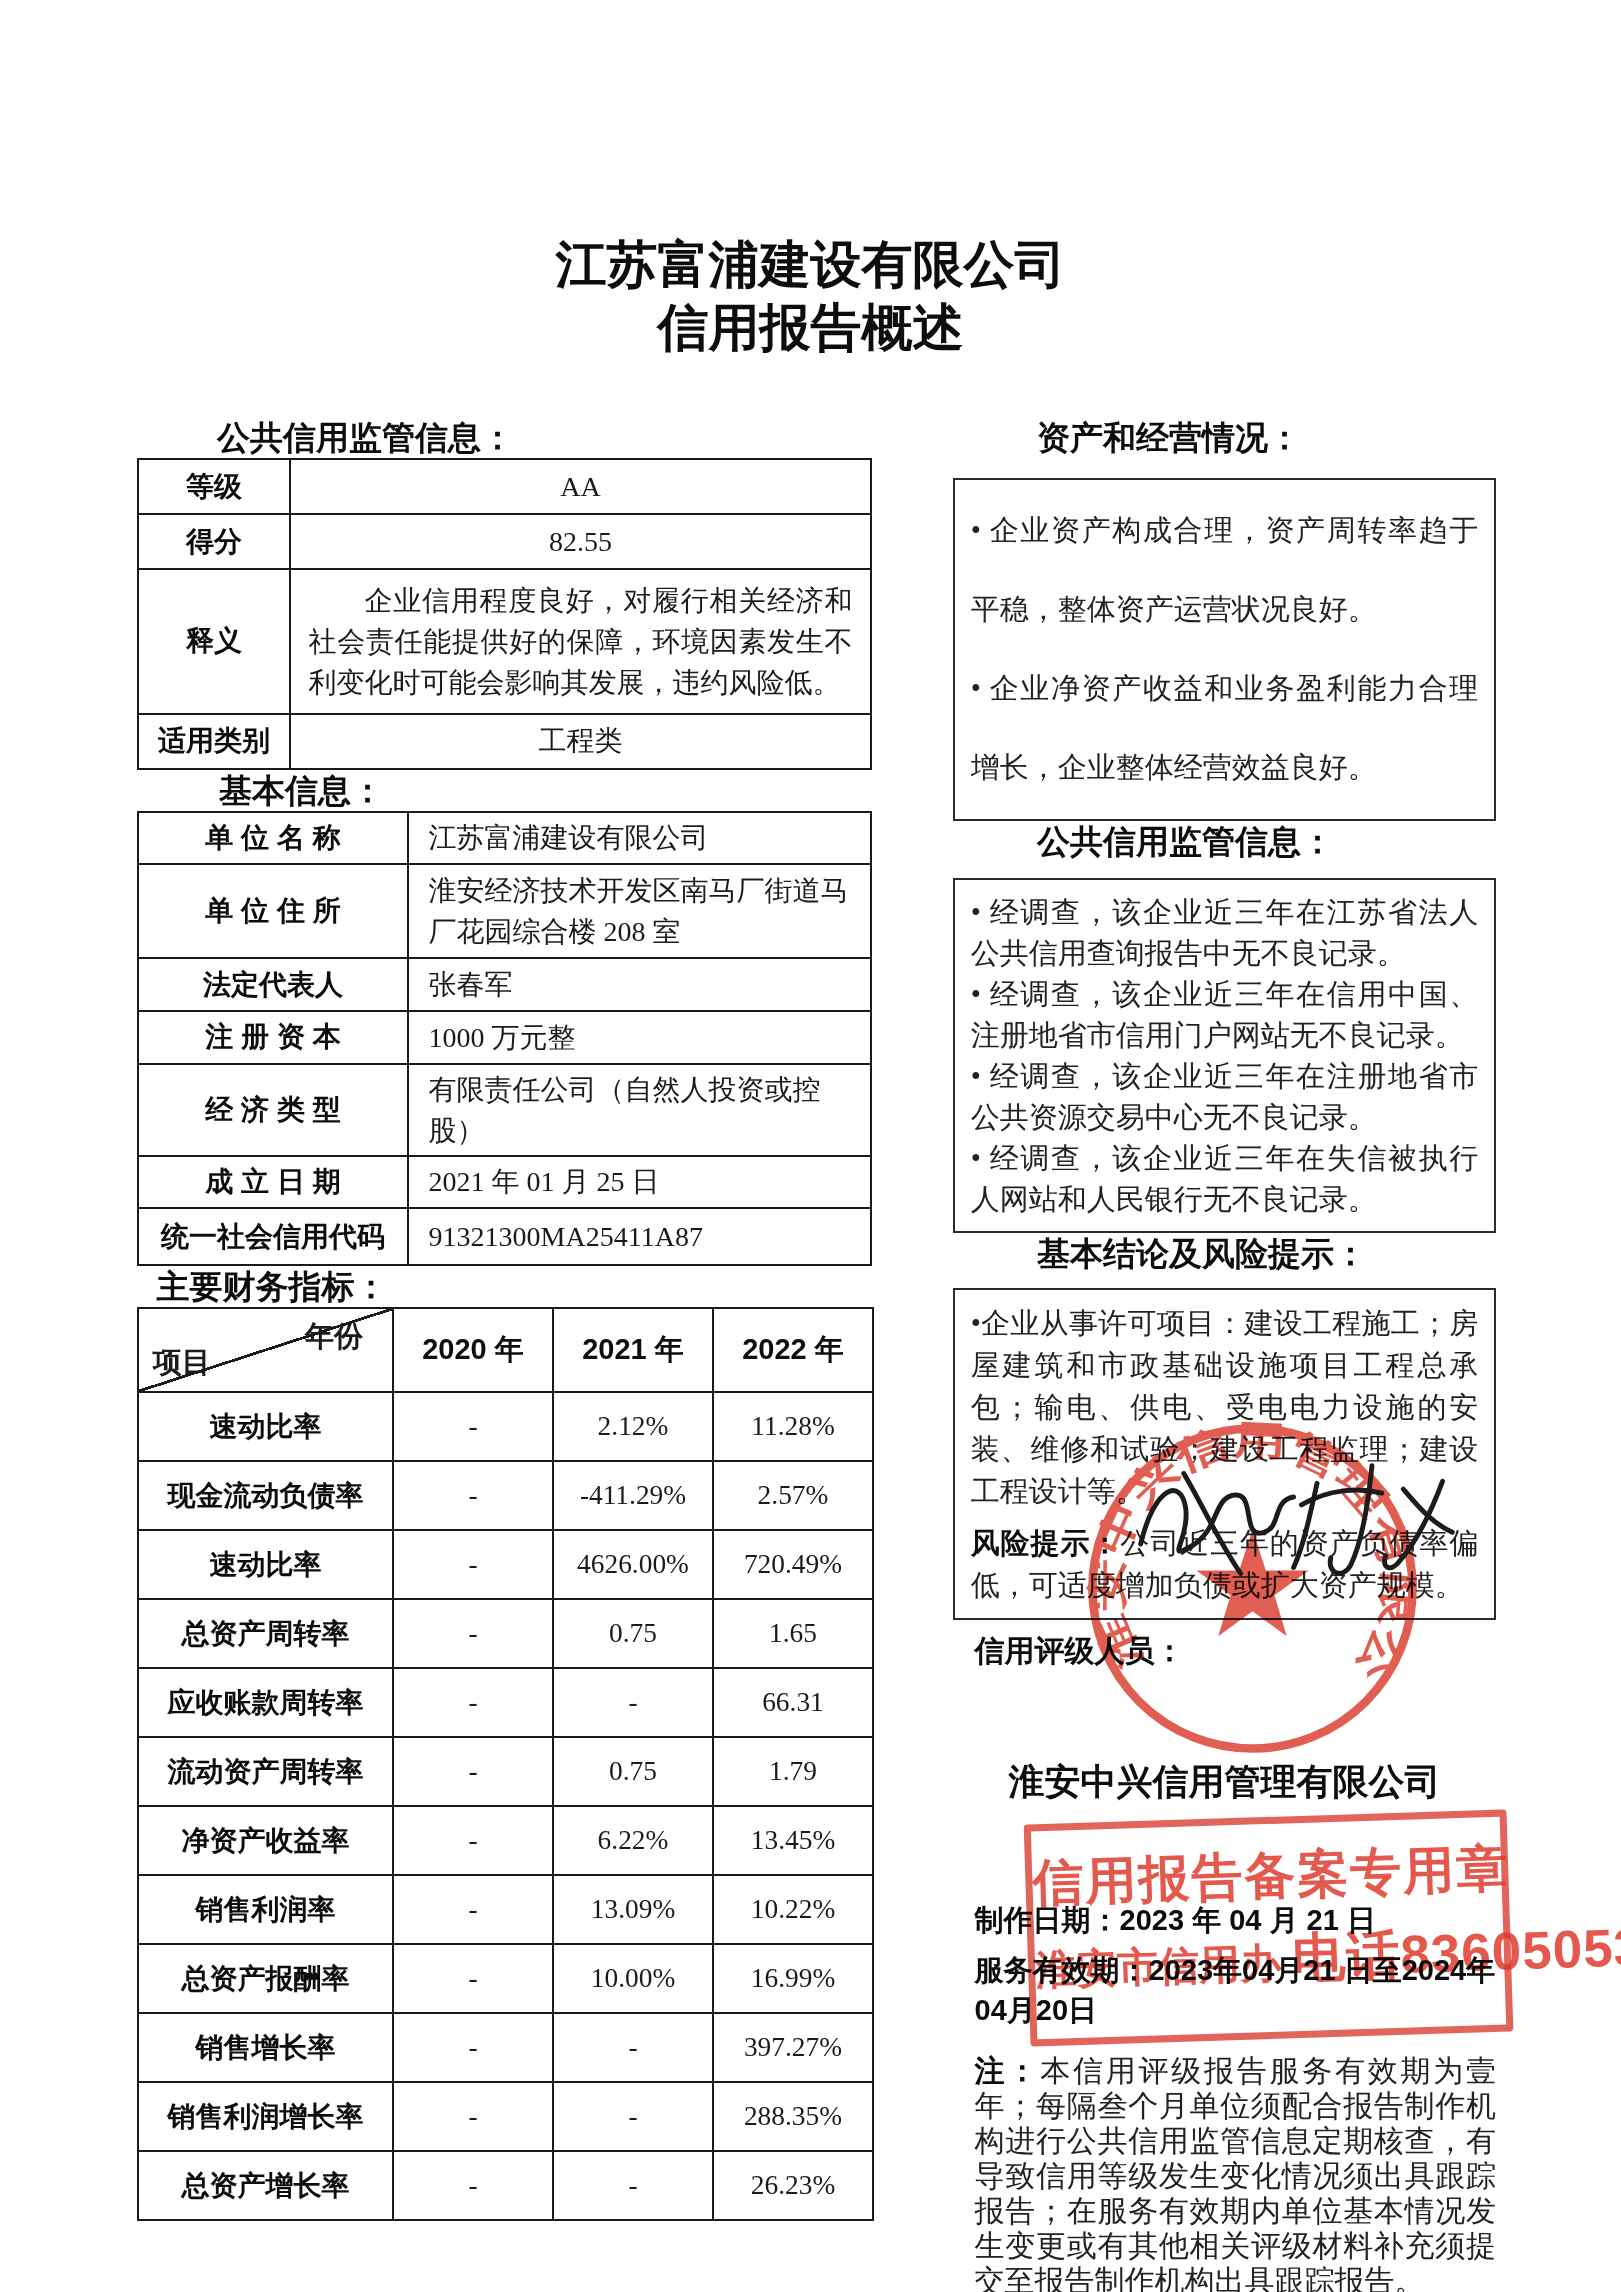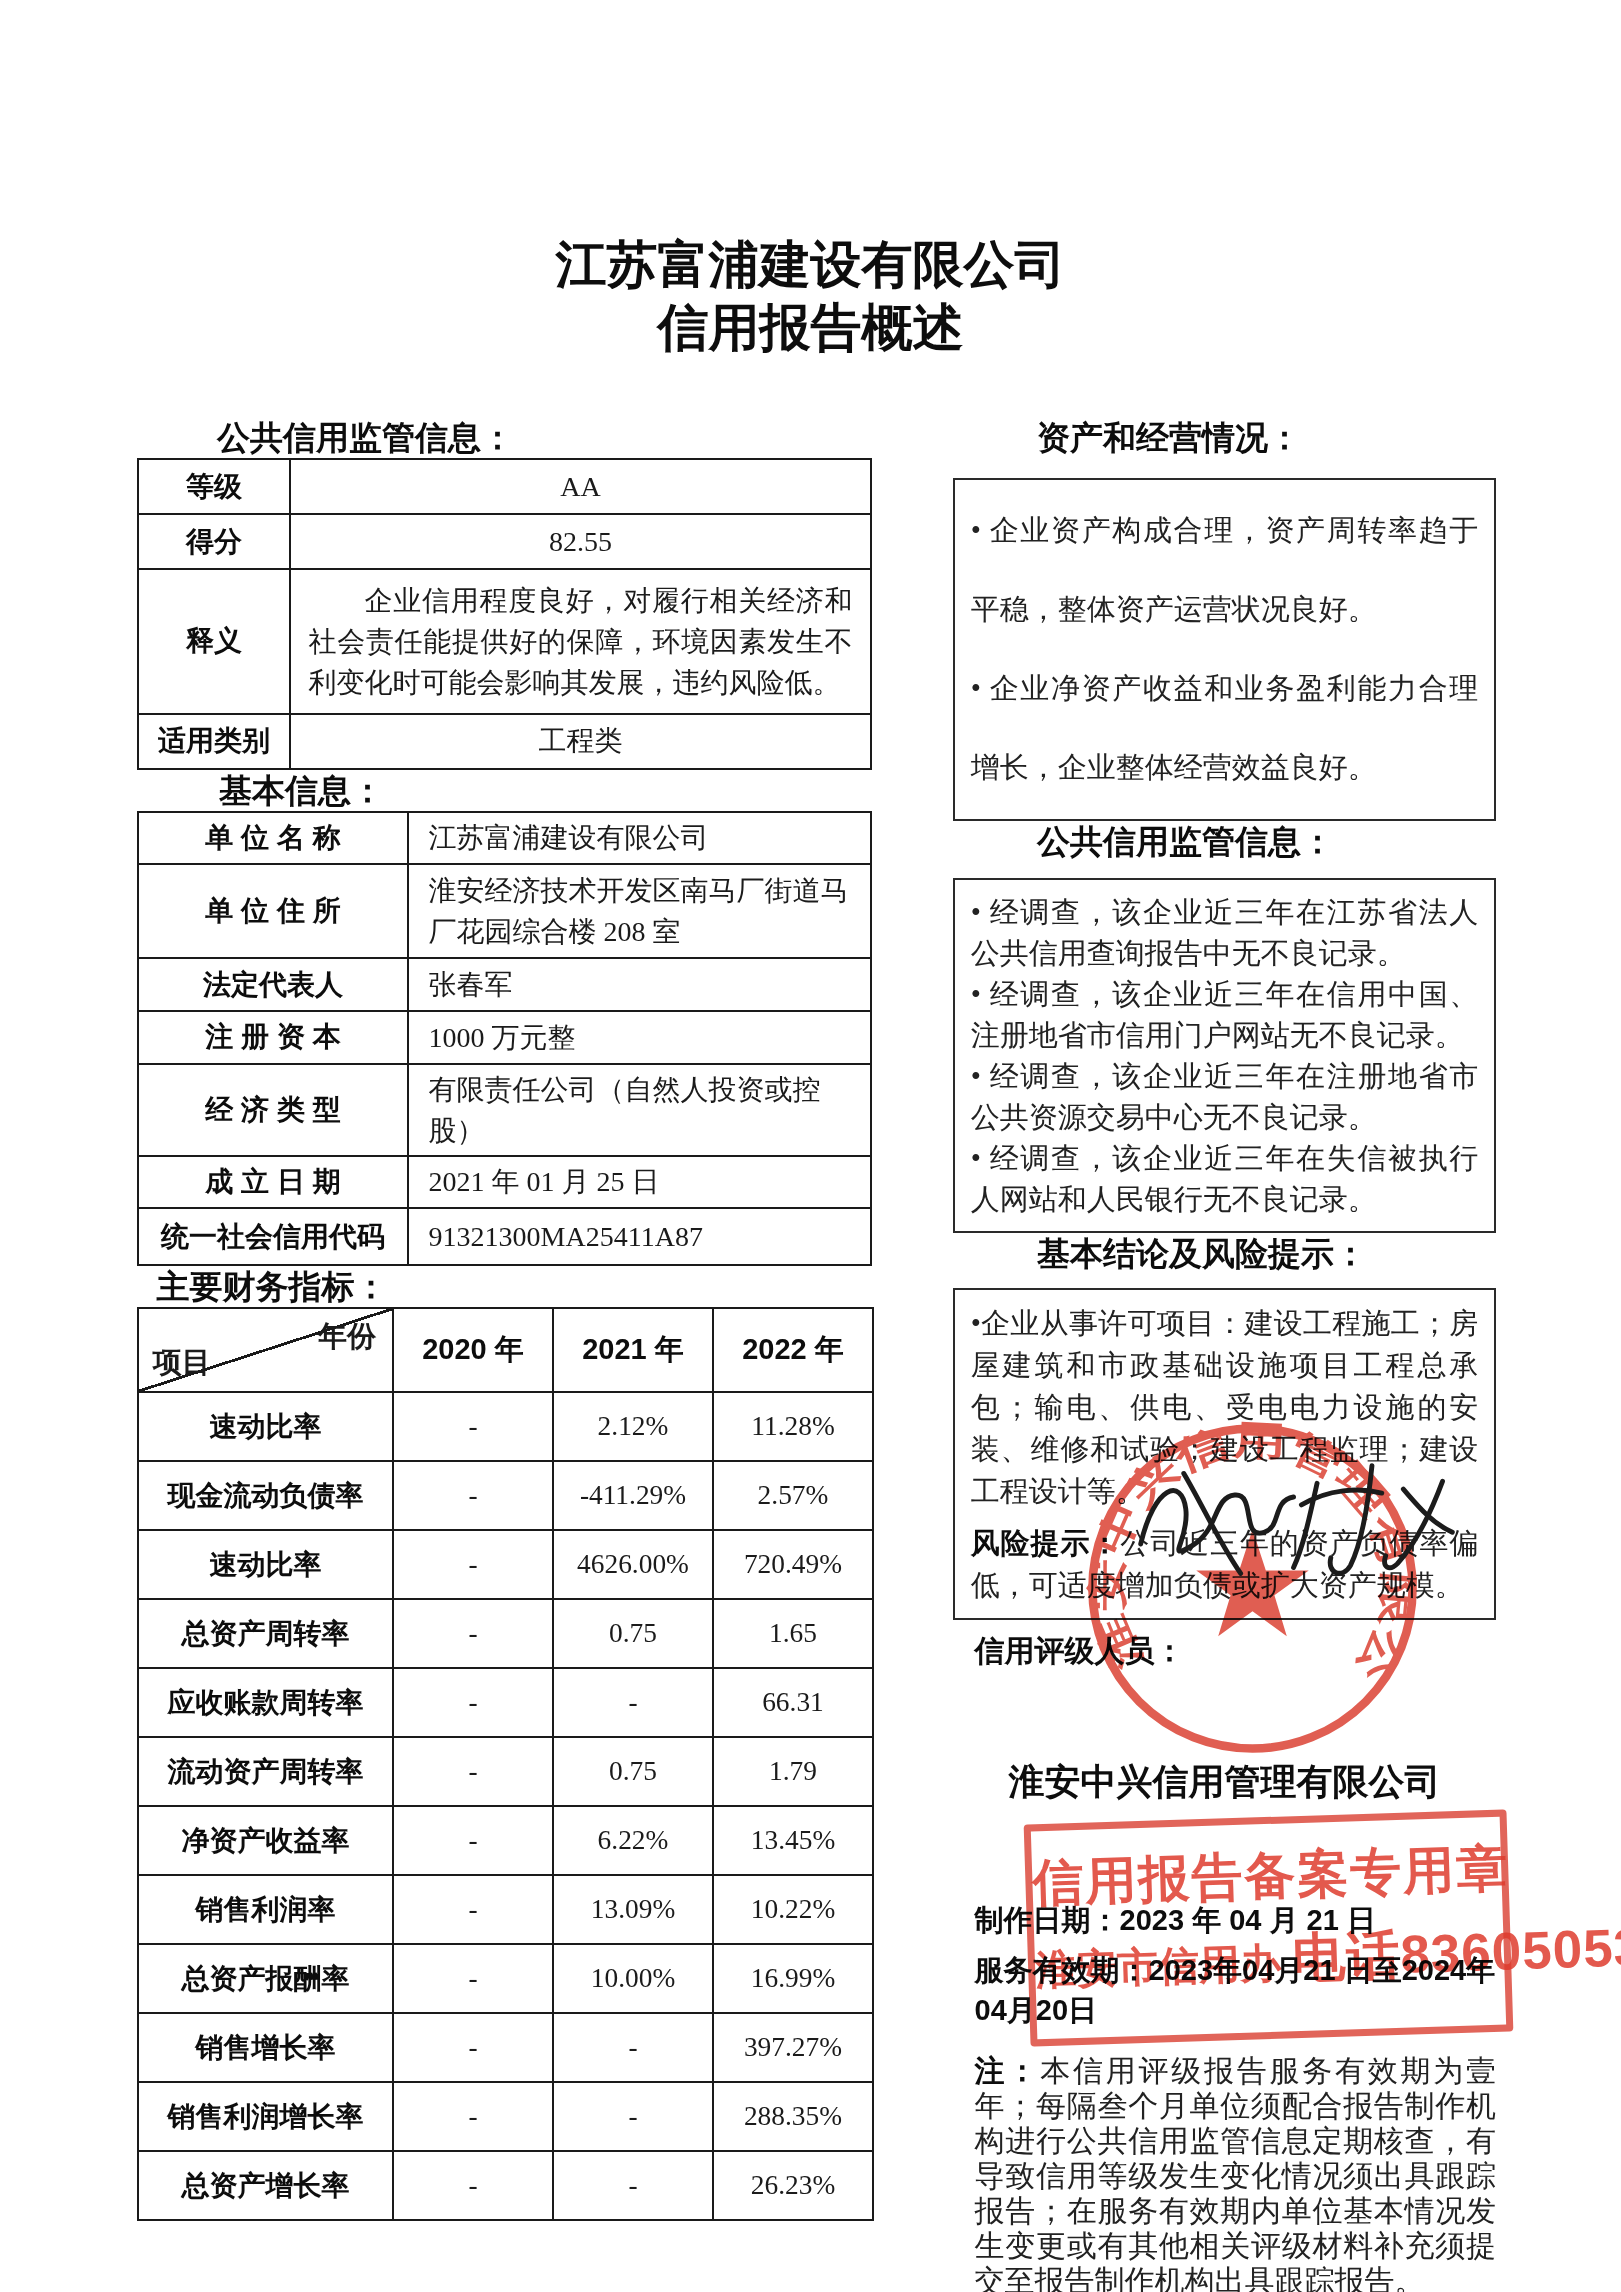--- a/index.html
+++ b/index.html
@@ -63,21 +63,21 @@
     font-family:"Liberation Sans","DejaVu Sans",sans-serif; font-weight:bold;
     font-size:29px; text-align:center; color:#0d0d0d;
   }
   td.corner {
     position:relative; padding:0;
     background:linear-gradient(to bottom right,
       transparent calc(50% - 1.4px), #1a1a1a calc(50% - 1.4px),
       #1a1a1a calc(50% + 1.4px), transparent calc(50% + 1.4px));
   }
   .corner .c-top {
-    position:absolute; top:7.8px; right:16px;
+    position:absolute; top:7.8px; right:29px;
     font-family:Liberation Mono, monospace; font-weight:bold; font-size:29px;
   }
   .corner .c-bot {
     position:absolute; bottom:7.8px; left:13.7px;
     font-family:"Liberation Sans","DejaVu Sans",sans-serif; font-weight:bold; font-size:29px;
   }
 
   
   .box {
     border:2px solid #2a2a2a; padding:11.8px 15.7px; font-size:29px;

